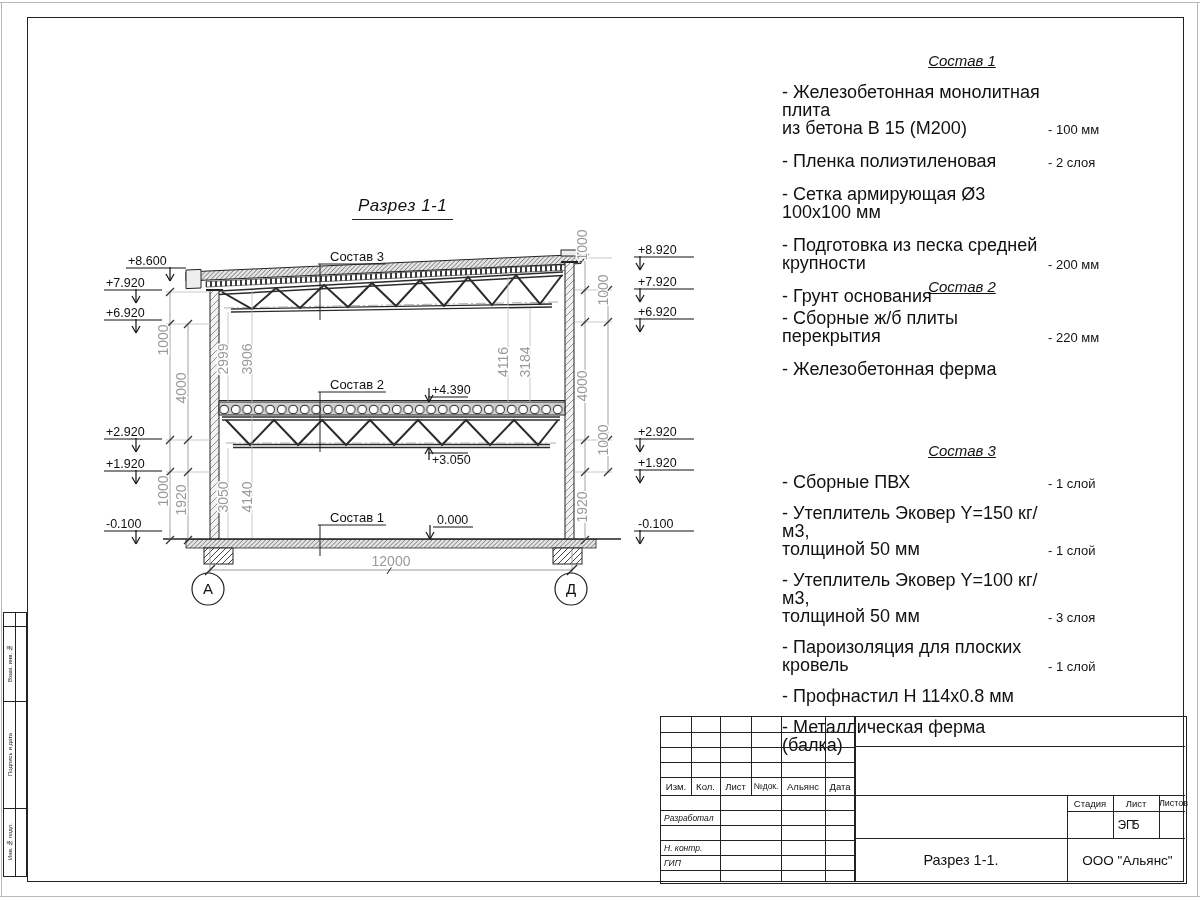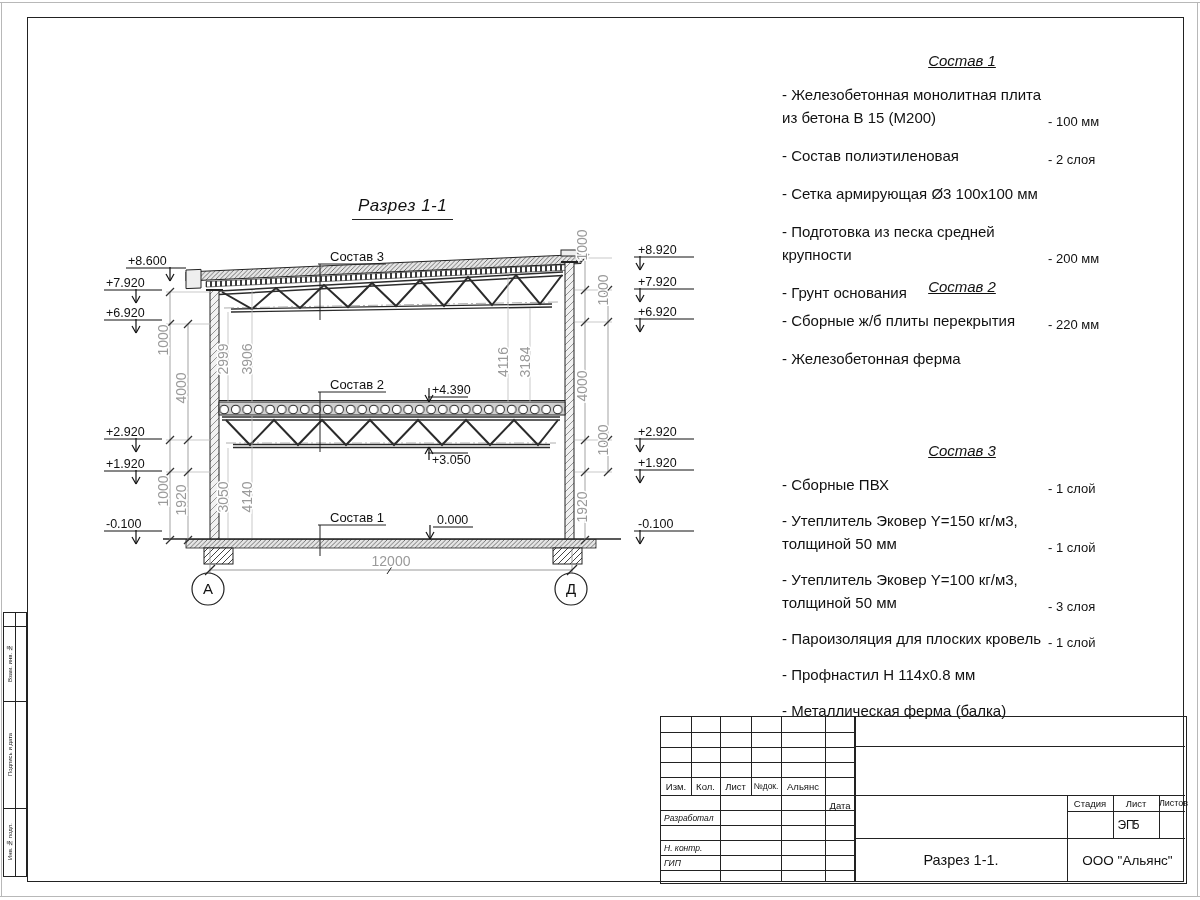--- a/index.html
+++ b/index.html
@@ -12,21 +12,21 @@
   .sheet-edge{position:absolute;background:#b8b8b8;}
   
   .frame{position:absolute;left:27px;top:17px;width:1157px;height:865px;border:1.6px solid #222;box-sizing:border-box;}
   
   .view-title{position:absolute;left:352px;top:196px;font-size:17px;font-style:italic;letter-spacing:.5px;border-bottom:1.2px solid #222;padding:0 6px 3px 6px;}
   
   .comp-section{position:absolute;left:782px;width:360px;}
   .comp-title{text-align:center;font-size:15px;font-style:italic;text-decoration:underline;margin:0 0 14px 0;}
   .comp-item{display:flex;align-items:flex-end;margin-bottom:15px;}
   .comp-section.s3 .comp-item{margin-bottom:13px;}
-  .comp-name{width:266px;font-size:15px;line-height:23px;white-space:pre-line;}
+  .comp-name{width:266px;font-size:18px;line-height:18px;white-space:pre-line;}
   .comp-value{width:90px;font-size:13px;line-height:15px;}
   
   .tblock{position:absolute;left:660px;top:716px;width:527px;height:168px;border:1.6px solid #222;box-sizing:border-box;}
   .tl{position:absolute;background:#222;}
   .tc{position:absolute;display:flex;align-items:center;justify-content:center;font-size:9.5px;white-space:nowrap;}
   .tc.left{justify-content:flex-start;font-style:italic;}
   
   .sstamp{position:absolute;left:3px;top:612px;width:24px;height:265px;border:1px solid #222;box-sizing:border-box;}
   .svert{position:absolute;left:0;width:11px;display:flex;align-items:center;justify-content:center;
          writing-mode:vertical-rl;transform:rotate(180deg);font-size:6px;color:#222;white-space:nowrap;}
@@ -277,21 +277,21 @@
 </svg>
 
 <div class="comp-section" style="top:52px;">
   <div class="comp-title">Состав 1</div>
   <div class="comp-item">
     <div class="comp-name">- Железобетонная  монолитная плита
   из бетона В 15 (М200)</div>
     <div class="comp-value">- 100 мм</div>
   </div>
   <div class="comp-item">
-    <div class="comp-name">- Состав полиэтиленовая</div>
+    <div class="comp-name">- Пленка полиэтиленовая</div>
     <div class="comp-value">-  2 слоя</div>
   </div>
   <div class="comp-item">
     <div class="comp-name">- Сетка армирующая Ø3 100х100 мм</div>
     <div class="comp-value"></div>
   </div>
   <div class="comp-item">
     <div class="comp-name">- Подготовка из песка средней
   крупности</div>
     <div class="comp-value">- 200 мм</div>
@@ -371,21 +371,21 @@
   <div class="tl" style="left:0;top:138px;width:194px;height:1px;"></div>
   <div class="tl" style="left:0;top:153px;width:194px;height:1px;"></div>
   <div class="tl" style="left:406px;top:94px;width:118px;height:1px;"></div>
   <div class="tl" style="left:194px;top:121px;width:330px;height:1px;"></div>
 
   <div class="tc" style="left:0;top:60px;width:30px;height:18px;">Изм.</div>
   <div class="tc" style="left:30px;top:60px;width:29px;height:18px;">Кол.</div>
   <div class="tc" style="left:59px;top:60px;width:31px;height:18px;">Лист</div>
   <div class="tc" style="left:90px;top:60px;width:30px;height:18px;font-size:8.5px;">№док.</div>
   <div class="tc" style="left:120px;top:60px;width:44px;height:18px;">Альянс</div>
-  <div class="tc" style="left:164px;top:60px;width:30px;height:18px;margin-top:19px;">Дата</div>
+  <div class="tc" style="left:164px;top:60px;width:30px;height:18px;">Дата</div>
 
   <div class="tc left" style="left:3px;top:93px;width:56px;height:15px;font-size:8.5px;">Разработал</div>
   <div class="tc left" style="left:3px;top:123px;width:56px;height:15px;font-size:8.5px;">Н. контр.</div>
   <div class="tc left" style="left:3px;top:138px;width:56px;height:15px;font-size:8.5px;">ГИП</div>
 
   <div class="tc" style="left:406px;top:78px;width:46px;height:16px;">Стадия</div>
   <div class="tc" style="left:452px;top:78px;width:46px;height:16px;">Лист</div>
   <div class="tc" style="left:498px;top:78px;width:29px;height:16px;font-size:9px;">Листов</div>
   <div class="tc" style="left:406px;top:94px;width:46px;height:27px;font-size:12px;padding-left:36px;">ЭП</div>
   <div class="tc" style="left:452px;top:94px;width:46px;height:27px;font-size:12px;">5</div>

